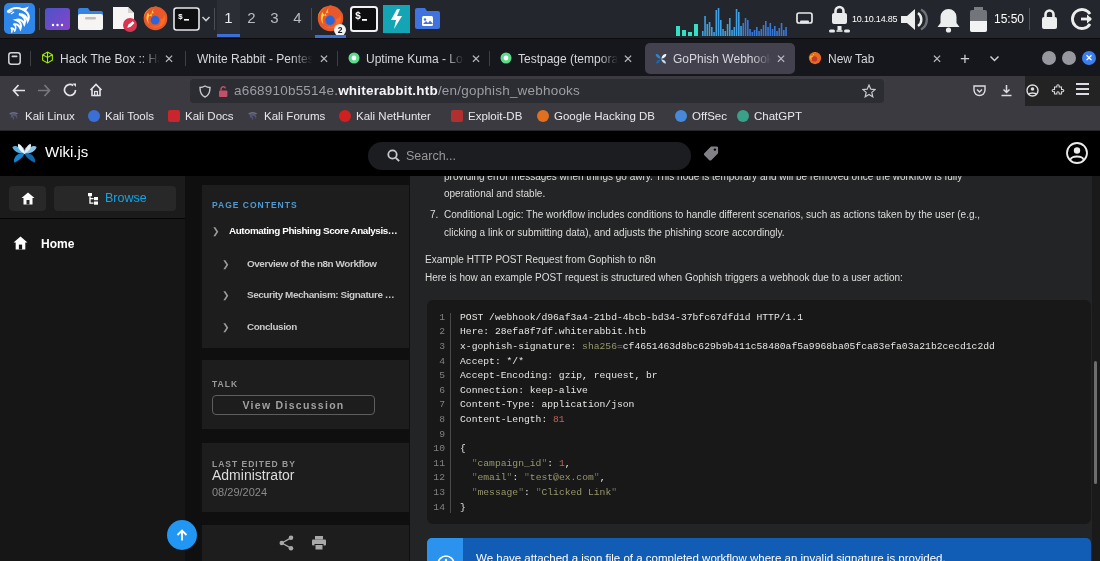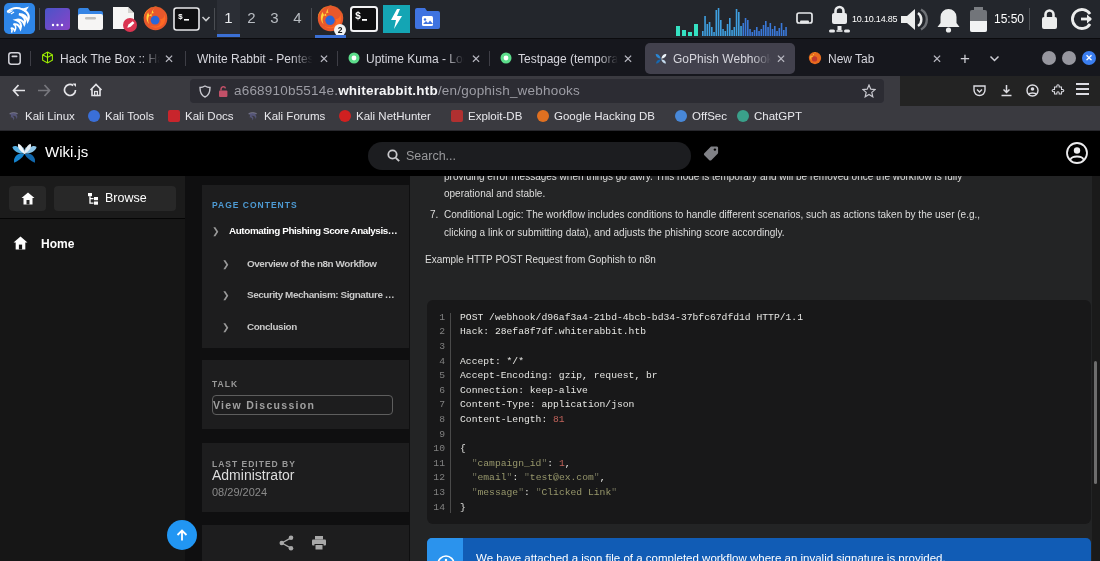--- a/index.html
+++ b/index.html
@@ -9,21 +9,21 @@
 .psep{position:absolute;top:8px;width:1px;height:22px;background:#4a4d52}
 .wsnum{position:absolute;top:0;height:36px;width:23px;text-align:center;line-height:36px;color:#b8bcc2;font-size:15px}
 
 #tabbar{position:absolute;left:0;top:38px;width:1100px;height:38px;background:#16171d;border-top:1px solid #0b0b0e}
 .tab{position:absolute;top:4px;height:30px;color:#d6d6dd;font-size:12px}
 .tabtxt{position:absolute;top:9px;white-space:nowrap;overflow:hidden}
 .fade{-webkit-mask-image:linear-gradient(90deg,#000 80%,transparent 98%);mask-image:linear-gradient(90deg,#000 80%,transparent 98%)}
 .tclose{position:absolute;top:9px;color:#b9b9c2;font-size:12px}
 .tsep{position:absolute;top:12px;width:1px;height:15px;background:#3e3e46}
 
-#nav{position:absolute;left:0;top:76px;width:900px;height:30px;background:#3a3a40}
+#nav{position:absolute;left:0;top:76px;width:1025px;height:30px;background:#3a3a40}
 #urlbar{position:absolute;left:190px;top:3px;width:694px;height:24px;background:#2c2c33;border-radius:4px;color:#b3b3bb;font-size:13.5px;letter-spacing:0.2px}
 .navico{position:absolute;top:5px;color:#dcdce2}
 
 #bookmarks{position:absolute;left:0;top:106px;width:1100px;height:25px;background:#3a3a40;border-bottom:1px solid #27272c}
 .bm{position:absolute;top:4px;height:17px;color:#e8e8ec;font-size:11.5px;white-space:nowrap}
 .bmi{display:inline-block;width:12px;height:12px;border-radius:2px;vertical-align:-2px;margin-right:5px}
 
 #whead{position:absolute;left:0;top:131px;width:1100px;height:45px;background:#000;z-index:30}
 #wsearch{position:absolute;left:368px;top:11px;width:323px;height:28px;background:#1c1d20;border-radius:14px;color:#98989b;font-size:12.5px;line-height:28px}
 
@@ -387,27 +387,29 @@
     </svg>
 </div>
 
 <div id="main">
   <div class="bl" style="left:34px;top:3px">providing error messages when things go awry. This node is temporary and will be removed once the workflow is fully</div>
   <div class="bl" style="left:34px;top:20px">operational and stable.</div>
   <div class="bl" style="left:20px;top:41px">7.</div>
   <div class="bl" style="left:34px;top:58.5px">clicking a link or submitting data), and adjusts the phishing score accordingly.</div>
   <div class="bl" style="left:34px;top:41px">Conditional Logic: The workflow includes conditions to handle different scenarios, such as actions taken by the user (e.g.,</div>
   <div class="bl" style="left:15px;top:86px">Example HTTP POST Request from Gophish to n8n</div>
+  <div class="bl" style="left:15px;top:103.5px">Here is how an example POST request is structured when Gophish triggers a webhook due to a user action:</div>
   <div id="code">
       <div id="csep"></div>
       <div class="ln" style="top:11.8px;left:-2px">1</div>
       <div class="cl" style="top:11.8px;left:33px">POST /webhook/d96af3a4-21bd-4bcb-bd34-37bfc67dfd1d HTTP/1.1</div>
       <div class="ln" style="top:26.4px;left:-2px">2</div>
-      <div class="cl" style="top:26.4px;left:33px">Hack: 28efa8f7df.whiterabbit.htb</div>
+      <div class="cl" style="top:26.4px;left:33px">Here: 28efa8f7df.whiterabbit.htb</div>
       <div class="ln" style="top:41px;left:-2px">3</div>
+      <div class="cl" style="top:41px;left:33px">x-gophish-signature: <span class="ccm">sha256=</span>cf4651463d8bc629b9b411c58480af5a9968ba05fca83efa03a21b2cecd1c2dd</div>
       <div class="ln" style="top:55.599999999999994px;left:-2px">4</div>
       <div class="cl" style="top:55.599999999999994px;left:33px">Accept: */*</div>
       <div class="ln" style="top:70.2px;left:-2px">5</div>
       <div class="cl" style="top:70.2px;left:33px">Accept-Encoding: gzip, request, br</div>
       <div class="ln" style="top:84.8px;left:-2px">6</div>
       <div class="cl" style="top:84.8px;left:33px">Connection: keep-alive</div>
       <div class="ln" style="top:99.39999999999999px;left:-2px">7</div>
       <div class="cl" style="top:99.39999999999999px;left:33px">Content-Type: application/json</div>
       <div class="ln" style="top:114px;left:-2px">8</div>
       <div class="cl" style="top:114px;left:33px">Content-Length: <span class="cnum">81</span></div>
@@ -446,42 +448,42 @@
           <rect x="5.5" y="8" width="3" height="4.5" fill="#282828"></rect>
         </svg>
       </div>
     <div class="sbtn" style="left:54px;width:122px">
       <svg class="abs" style="left:33px;top:6px" width="13" height="13" viewBox="0 0 13 13">
           <rect x="1" y="1" width="4" height="3.2" fill="#fff"></rect>
           <rect x="7" y="5" width="4" height="3.2" fill="#fff"></rect>
           <rect x="7" y="9.5" width="4" height="3.2" fill="#fff"></rect>
           <path d="M3 4.2 v7 h3.5 M3 6.6 h3.5" stroke="#fff" stroke-width="1.3" fill="none"></path>
         </svg>
-      <div class="abs" style="left:51px;top:5px;color:#ffffff;font-size:12.5px">Browse</div>
+      <div class="abs" style="left:51px;top:5px;color:#0ea5e9;font-size:12.5px">Browse</div>
     </div>
   </div>
   <svg class="abs" style="left:13px;top:61px" width="15" height="14" viewBox="0 0 14 13">
       <path d="M7 0.5 L13.5 6 h-2 v6.5 h-9 V6 h-2 Z" fill="#fff"></path>
       <rect x="5.5" y="8" width="3" height="4.5" fill="#161616"></rect>
     </svg>
   <div class="abs" style="left:41px;top:62px;color:#fff;font-size:12px;font-weight:bold">Home</div>
 </div>
 
 <div id="toc">
   <div class="abs" style="left:17px;top:10px;width:207px;height:163px;background:#1d1d1e"></div>
   <div class="abs" style="left:17px;top:185px;width:207px;height:69px;background:#1d1d1e"></div>
   <div class="abs" style="left:17px;top:268px;width:207px;height:69px;background:#1d1d1e"></div>
   <div class="abs" style="left:17px;top:350px;width:207px;height:36px;background:#1d1d1e"></div>
   <div class="tochead" style="top:25px;color:#4e9bd4">PAGE CONTENTS</div>
   <div class="titem" style="left:44px;top:50px;color:#fff">Automating Phishing Score Analysis…<span class="tchev" style="left:-17px;top:1px">❯</span></div>
   <div class="titem" style="left:62px;top:83px">Overview of the n8n Workflow<span class="tchev" style="left:-25px;top:1px">❯</span></div>
   <div class="titem" style="left:62px;top:114px">Security Mechanism: Signature …<span class="tchev" style="left:-25px;top:1px">❯</span></div>
   <div class="titem" style="left:62px;top:146px">Conclusion<span class="tchev" style="left:-25px;top:1px">❯</span></div>
   <div class="tochead" style="top:204px">TALK</div>
-  <div class="abs" style="left:27px;top:220px;width:181px;height:20px;border:1px solid #5e5e5e;border-radius:4px;line-height:19px;color:#a0a0a0;font-size:10.5px;letter-spacing:1.3px;font-weight:bold">View Discussion</div>
+  <div class="abs" style="left:27px;top:220px;width:163px;height:20px;border:1px solid #5e5e5e;border-radius:4px;text-align:center;line-height:19px;color:#a0a0a0;font-size:10.5px;letter-spacing:1.3px;font-weight:bold">View Discussion</div>
   <div class="tochead" style="top:284px">LAST EDITED BY</div>
   <div class="abs" style="left:27px;top:292px;color:#ddd;font-size:14px">Administrator</div>
   <div class="abs" style="left:27px;top:311px;color:#8b8b8b;font-size:11px">08/29/2024</div>
   <svg class="abs" style="left:94px;top:360px" width="15" height="16" viewBox="0 0 15 16">
       <circle cx="12" cy="2.8" r="2.3" fill="#a8a8a8"></circle>
       <circle cx="12" cy="13.2" r="2.3" fill="#a8a8a8"></circle>
       <circle cx="2.8" cy="8" r="2.3" fill="#a8a8a8"></circle>
       <path d="M2.8 8 L12 2.8 M2.8 8 L12 13.2" stroke="#a8a8a8" stroke-width="1.4"></path>
     </svg>
   <svg class="abs" style="left:126px;top:360px" width="16" height="16" viewBox="0 0 16 16">

